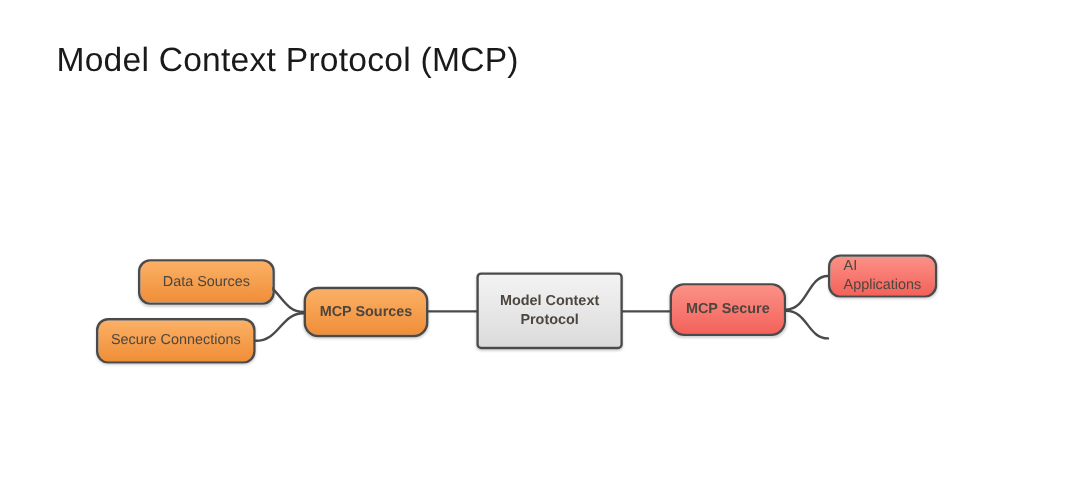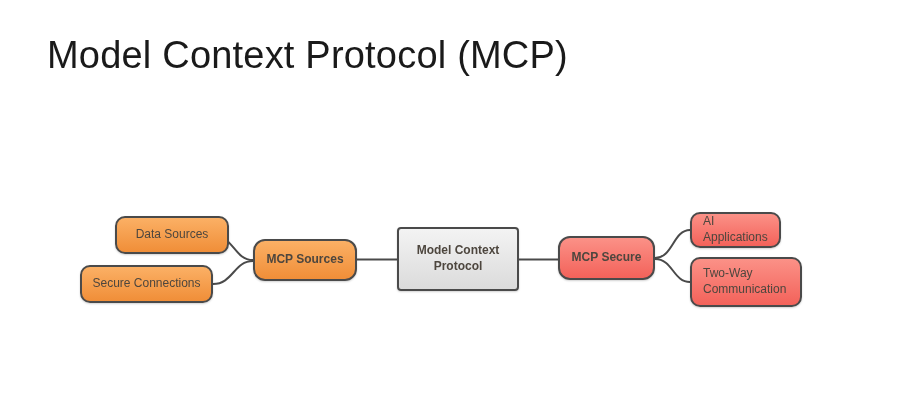--- a/index.html
+++ b/index.html
@@ -9,21 +9,21 @@
     --node-border:#4A4A4A; --connector:#4A4A4A;
     --node-text:#4D463E; --title-text:#1A1A1A;
     --background:#FFFFFF;
   }
   *{margin:0;padding:0;box-sizing:border-box;}
   html,body{width:898px;height:417px;overflow:hidden;}
   body{background:var(--background);font-family:"Liberation Sans","DejaVu Sans",sans-serif;}
   .slide{position:relative;width:898px;height:417px;background:var(--background);}
   .title{
     position:absolute;left:47px;top:34px;
-    font-size:38px;font-weight:300;letter-spacing:.2px;
+    font-size:28px;font-weight:300;letter-spacing:.2px;
     color:var(--title-text);white-space:nowrap;
   }
   .connectors{position:absolute;left:0;top:0;width:898px;height:417px;}
   .connectors path{stroke:var(--connector);stroke-width:2;fill:none;stroke-linecap:round;}
   .node{
     position:absolute;display:flex;align-items:center;justify-content:center;
     border:2px solid var(--node-border);color:var(--node-text);
     font-size:12px;line-height:1.3;text-align:center;
     box-shadow:0 1px 2px rgba(0,0,0,.18);
   }
@@ -76,17 +76,14 @@
   </div>
 
   <div class="node hub red node-clients">
     <span>MCP Secure</span>
   </div>
 
   <div class="node leaf red node-ai">
     <span>AI Applications</span>
   </div>
 
-  <div class="node leaf red node-two-way">
-    <span>Two-Way Communication</span>
-  </div>
 
 </div>
 
 </body></html>

